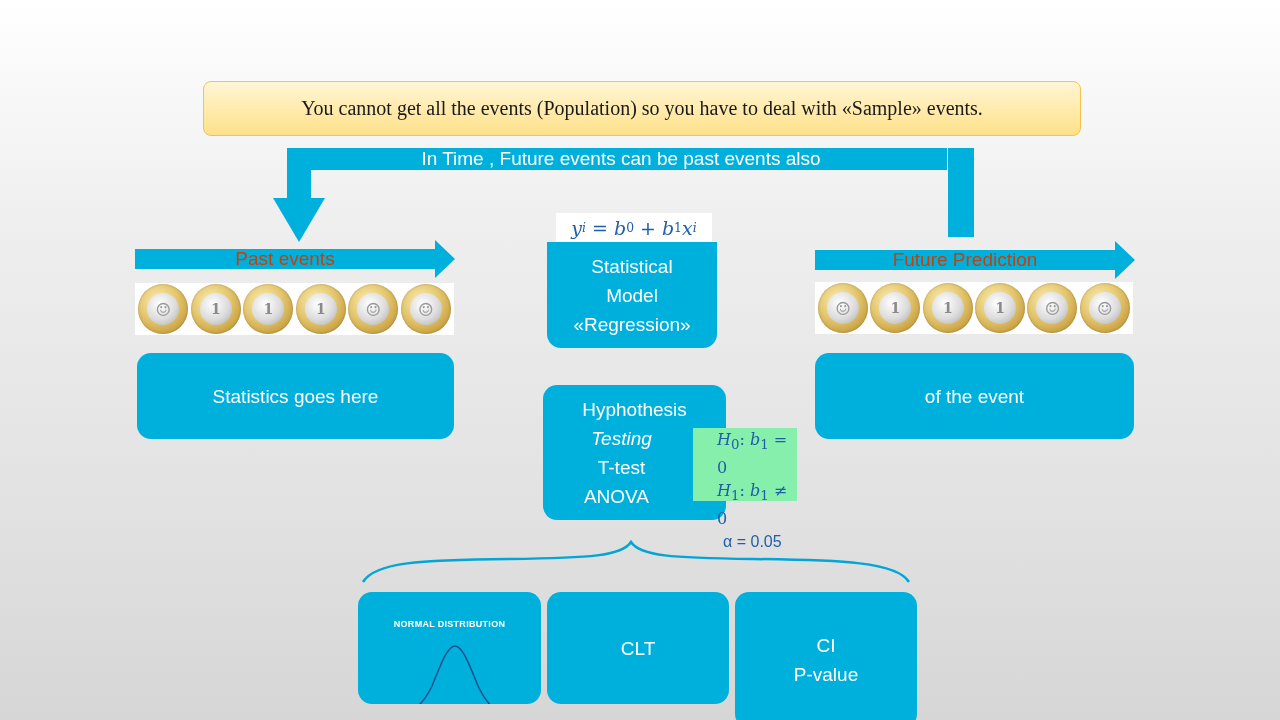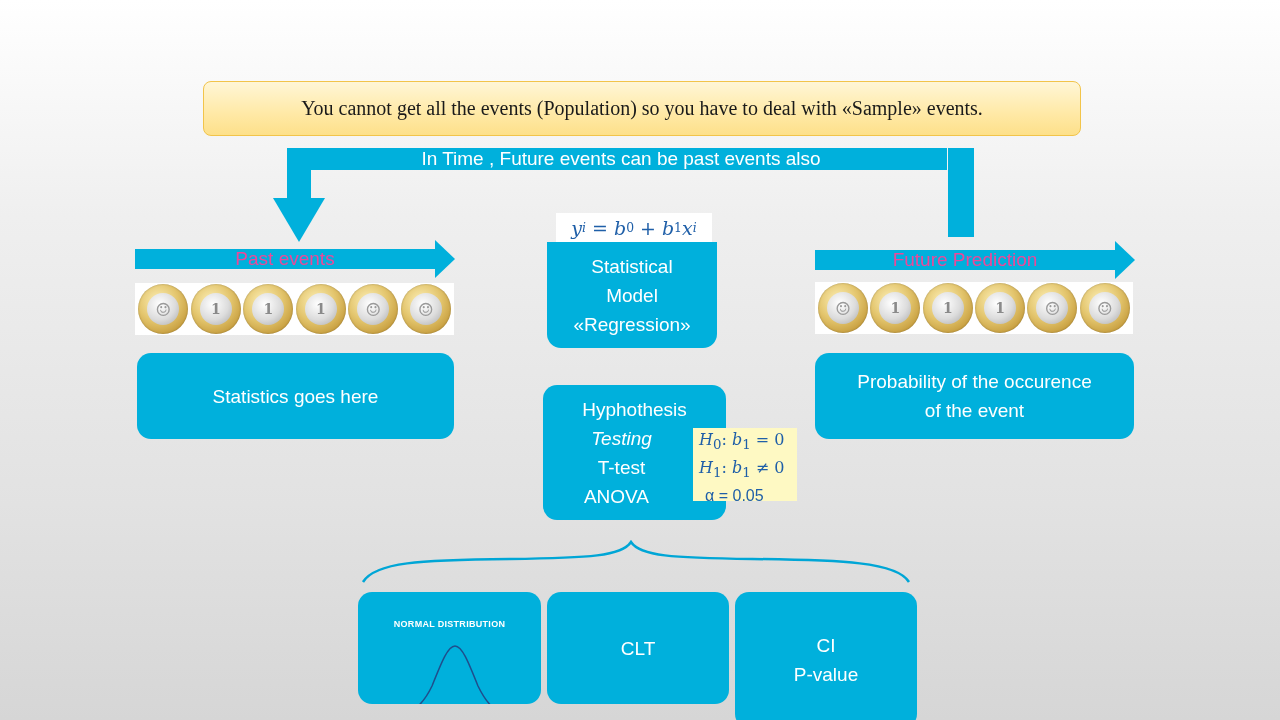--- a/index.html
+++ b/index.html
@@ -20,21 +20,21 @@
   .blue { background: #00b0dc; }
   .loop-h { left: 287px; top: 148px; width: 660px; height: 22px; }
   .loop-h-text {
     left: 287px; top: 148px; width: 660px; height: 22px;
     display: flex; align-items: center; justify-content: center;
     color: #fff; font-size: 19px; padding-left: 8px;
   }
   .loop-v-left { left: 287px; top: 148px; width: 24px; height: 52px; }
   .loop-v-right { left: 948px; top: 148px; width: 26px; height: 89px; }
   .arrow-right-label {
-    color: #ec4899; font-size: 19px; display: flex; align-items: center; justify-content: center;
+    color: #c2410c; font-size: 19px; display: flex; align-items: center; justify-content: center;
   }
   .coin-strip {
     background: #fff; display: flex; align-items: center; justify-content: space-around;
     padding: 0 2px;
   }
   .coin {
     width: 50px; height: 50px; border-radius: 50%;
     background: radial-gradient(circle at 40% 35%, #fdf0b8 0%, #e3c56d 45%, #c49a3a 80%, #a57b24 100%);
     display: flex; align-items: center; justify-content: center;
     box-shadow: inset 0 0 2px rgba(0,0,0,0.3);
@@ -50,23 +50,23 @@
     background: #00b0dc; border-radius: 14px; color: #fff;
     display: flex; flex-direction: column; align-items: center; justify-content: center;
     text-align: center; font-size: 19px; line-height: 29px;
   }
   .formula {
     background: #fff; color: #1f5fa8; font-family: "DejaVu Serif", "Liberation Serif", serif;
     font-style: italic;
   }
   .formula sub { font-size: 0.65em; }
   .hyp-box {
-    left: 693px; top: 428px; width: 104px; height: 73px; background: #fef9c3;
+    left: 693px; top: 428px; width: 104px; height: 73px; background: #86efac;
     font-family: "DejaVu Serif", "Liberation Serif", serif; color: #1f5fa8;
-    font-size: 16px; line-height: 23px; padding-left: 6px;
+    font-size: 16px; line-height: 23px; padding-left: 24px;
   }
   .hyp-box .alpha { font-family: "Liberation Sans", sans-serif; font-style: normal; padding-left: 6px; }
   .it { font-style: italic; }
   .nd-title { font-size: 9px; font-weight: bold; letter-spacing: 0.3px; color: #fff; }
 </style>
 </head>
 <body>
 
 <div class="abs callout">
   <span>You cannot get all the events (Population) so you have to deal with «Sample» events.</span>
@@ -151,21 +151,20 @@
     </div>
     <div class="coin">
       <div class="coin-inner" style="font-size: 18px; color: rgb(154, 154, 154);">☺</div>
     </div>
     <div class="coin">
       <div class="coin-inner" style="font-size: 18px; color: rgb(154, 154, 154);">☺</div>
     </div>
   </div>
 
 <div class="abs box" style="left:815px;top:353px;width:319px;height:86px;">
-  <span>Probability of the occurence</span>
   <span>of the event</span>
 </div>
 
 <div class="abs box" style="left:543px;top:385px;width:183px;height:135px;align-items:flex-end;padding-left:0;">
   <div style="width:183px;display:flex;flex-direction:column;align-items:center;">
     <span>Hyphothesis</span>
     <span style="margin-right:26px;font-style:italic;">Testing</span>
     <span style="margin-right:26px;">T-test</span>
     <span style="margin-right:36px;">ANOVA</span>
   </div>

